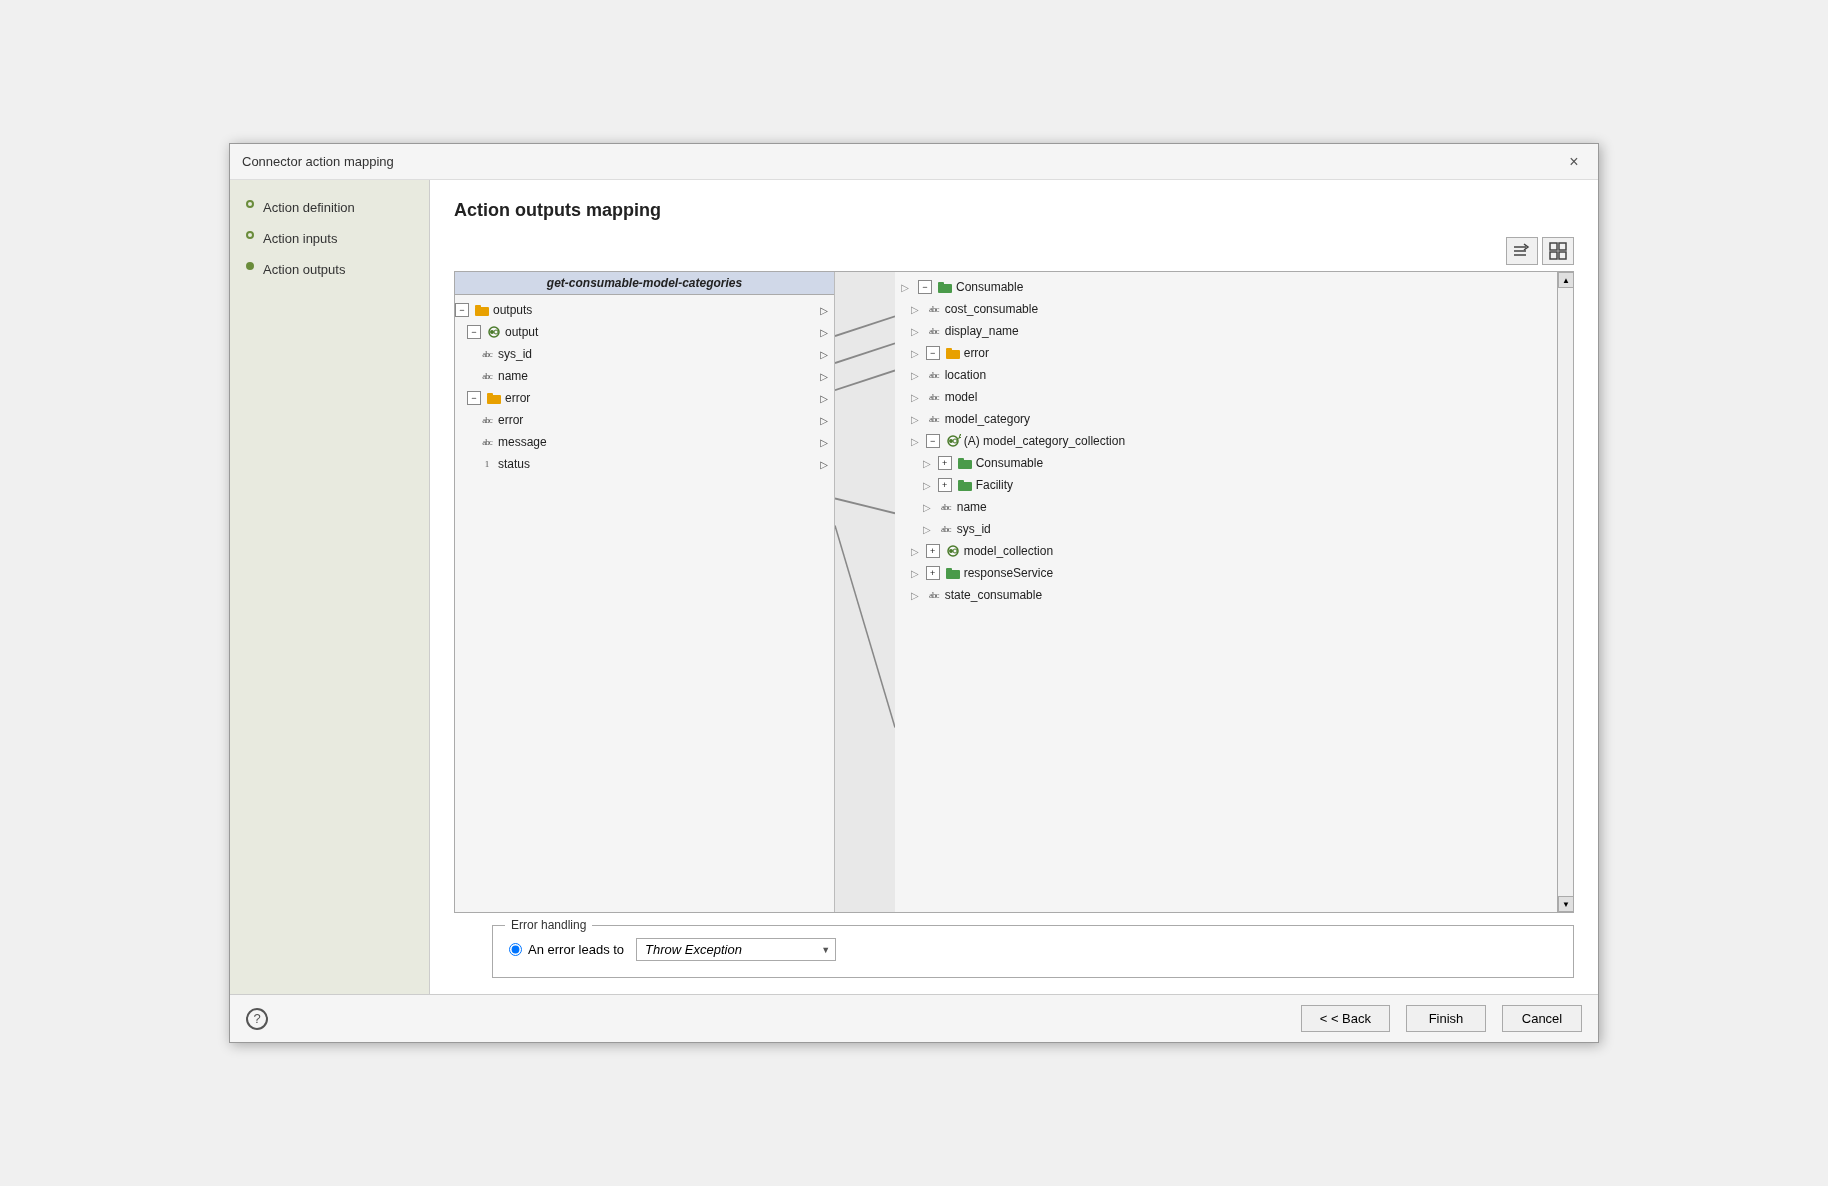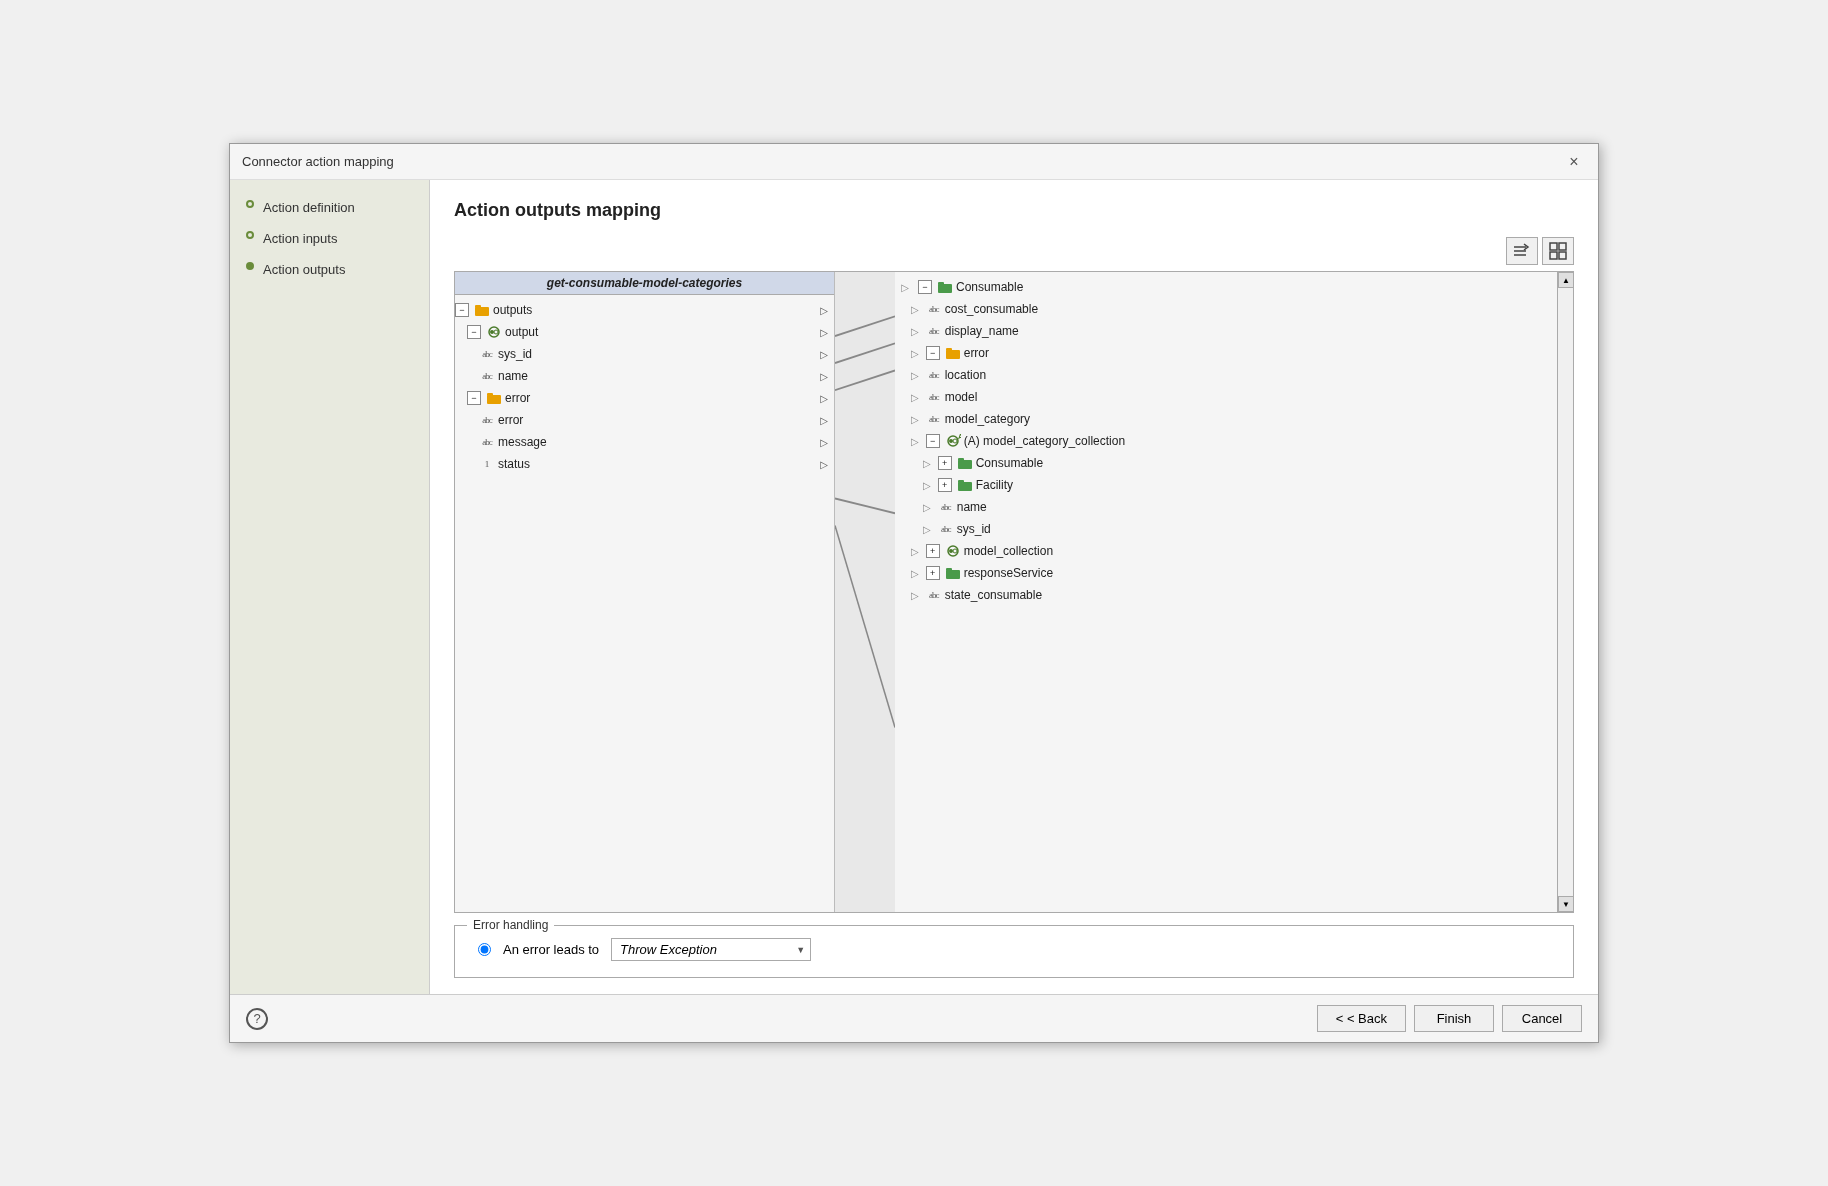--- a/index.html
+++ b/index.html
@@ -232,44 +232,45 @@
       position: absolute;
       top: 0; left: 0;
       width: 100%; height: 100%;
       pointer-events: none;
     }
 
     
     .error-handling-section {
       border: 1px solid #aaa;
       border-radius: 0;
-      padding: 12px 23px 16px;
+      padding: 12px 16px 16px;
       margin-top: 12px;
       position: relative;
+      margin-left: 38px;
     }
     .error-handling-legend {
       position: absolute;
       top: -8px;
       left: 12px;
       background: #fff;
       padding: 0 6px;
       font-size: 12px;
       color: #333;
     }
     .error-row {
       display: flex;
       align-items: center;
       gap: 12px;
       margin-bottom: 8px;
     }
     .error-row:last-child { margin-bottom: 0; }
     .radio-label {
       display: flex;
       align-items: center;
-      gap: 12px;
+      gap: 6px;
       font-size: 13px;
       cursor: pointer;
     }
     .select-dropdown {
       border: 1px solid #aaa;
       background: #fff;
       padding: 3px 24px 3px 8px;
       font-size: 13px;
       appearance: none;
       position: relative;
@@ -298,21 +299,21 @@
       align-items: center;
       justify-content: space-between;
       background: #f5f5f5;
     }
     .footer-left {
       display: flex;
       align-items: center;
     }
     .footer-right {
       display: flex;
-      gap: 8px;
+      gap: 16px;
     }
     .footer-btn {
       padding: 5px 18px;
       border: 1px solid #aaa;
       background: #f0f0f0;
       cursor: pointer;
       font-size: 13px;
       min-width: 80px;
     }
     .help-icon {

